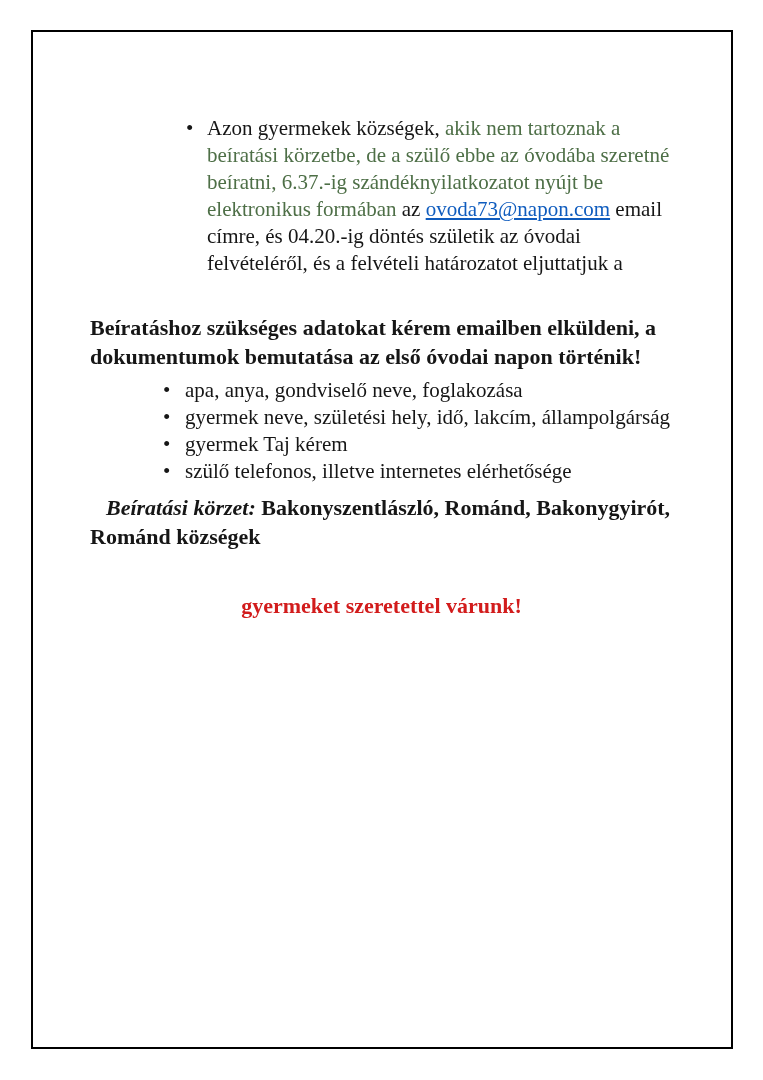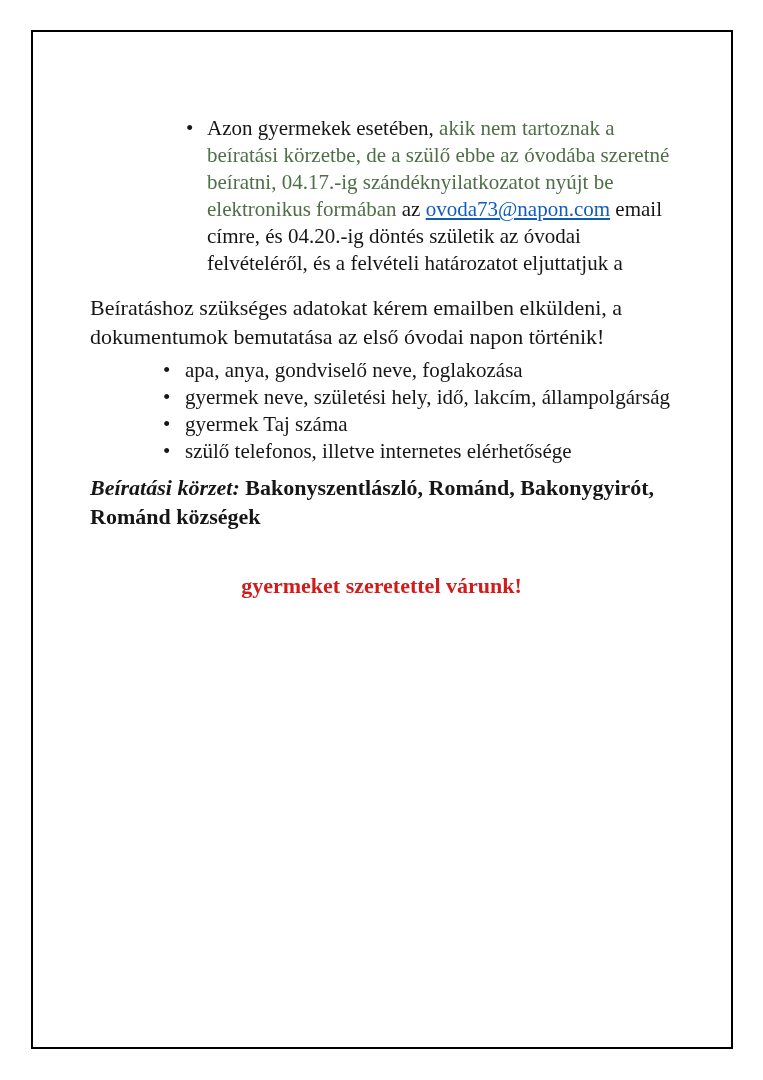--- a/index.html
+++ b/index.html
@@ -41,22 +41,22 @@
   .line { white-space: nowrap; }
   .t-green { color: #4e6f47; margin-top: 31px; }
   .t-black { color: #161616; }
   .t-link {
     color: #0f5cbe;
     text-decoration: underline;
     cursor: pointer;
   }
   
   .instructions {
-    margin-top: 16px;
-    font-weight: normal;
+    margin-top: 36px;
+    font-weight: bold;
     font-size: 22px;
     line-height: 29px;
   }
   
   .req-list { margin-top: 6px; }
   .req-row {
     position: relative;
     padding-left: 95px;
     font-size: 21px;
     line-height: 27px;
@@ -67,44 +67,44 @@
     left: 73px;
     top: 0;
   }
   
   .district {
     margin-top: 8px;
     font-weight: bold;
     font-size: 22px;
     line-height: 29px;
   }
-  .district .label { font-style: italic; }
+  .district .label { font-style: italic; margin-left: 16px; }
   
   .closing {
     margin-top: 40px;
     text-align: center;
     color: #d21c1c;
     font-weight: bold;
     font-size: 22px;
     line-height: 29px;
   }
 </style>
 </head>
 <body>
 
 <div class="page">
   <div class="frame"></div>
 
   <div class="content">
 
     <div class="intro">
       <span class="marker">•</span>
-      <div class="line"><span class="t-black">Azon gyermekek esetében, </span><span class="t-green">akik nem tartoznak a</span></div>
+      <div class="line"><span class="t-black">Azon gyermekek községek, </span><span class="t-green">akik nem tartoznak a</span></div>
       <div class="line"><span class="t-green">beíratási körzetbe, de a szülő ebbe az óvodába szeretné</span></div>
-      <div class="line"><span class="t-green">beíratni, 04.17.-ig szándéknyilatkozatot nyújt be</span></div>
+      <div class="line"><span class="t-green">beíratni, 6.37.-ig szándéknyilatkozatot nyújt be</span></div>
       <div class="line"><span class="t-green">elektronikus formában </span><span class="t-black">az </span><a class="t-link">ovoda73@napon.com</a><span class="t-black"> email</span></div>
       <div class="line"><span class="t-black">címre, és 04.20.-ig döntés születik az óvodai</span></div>
       <div class="line"><span class="t-black">felvételéről, és a felvételi határozatot eljuttatjuk a</span></div>
     </div>
 
     <div class="instructions">
       <div class="line">Beíratáshoz szükséges adatokat kérem emailben elküldeni, a</div>
       <div class="line">dokumentumok bemutatása az első óvodai napon történik!</div>
     </div>
 
@@ -112,21 +112,21 @@
       <div class="req-row">
         <span class="marker">•</span>
         <span>apa, anya, gondviselő neve, foglakozása</span>
       </div>
       <div class="req-row">
         <span class="marker">•</span>
         <span>gyermek neve, születési hely, idő, lakcím, állampolgárság</span>
       </div>
       <div class="req-row">
         <span class="marker">•</span>
-        <span>gyermek Taj száma</span>
+        <span>gyermek Taj kérem</span>
       </div>
       <div class="req-row">
         <span class="marker">•</span>
         <span>szülő telefonos, illetve internetes elérhetősége</span>
       </div>
     </div>
 
     <div class="district">
       <div class="line"><span class="label">Beíratási körzet: </span><span>Bakonyszentlászló, Románd, Bakonygyirót,</span></div>
       <div class="line">Románd községek</div>

